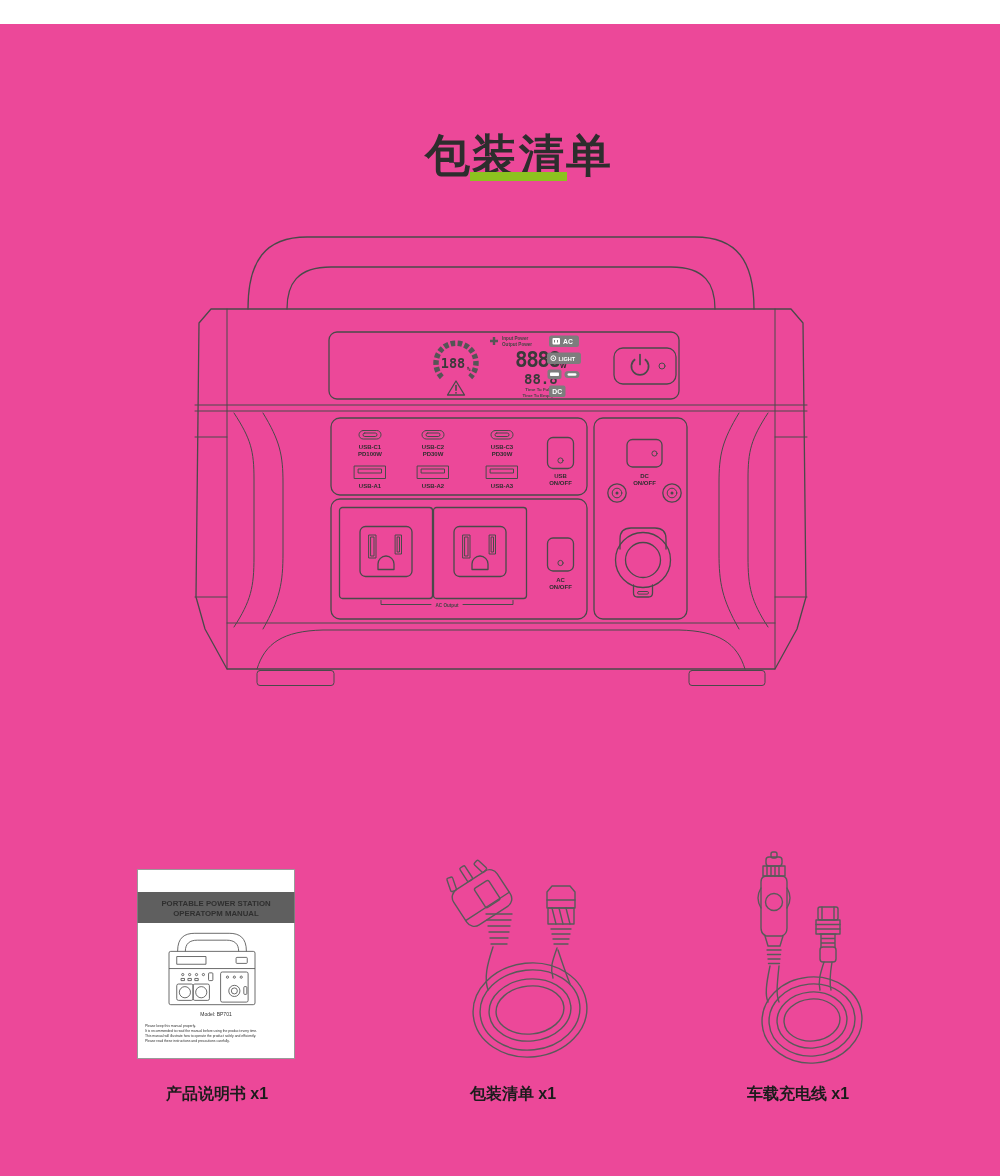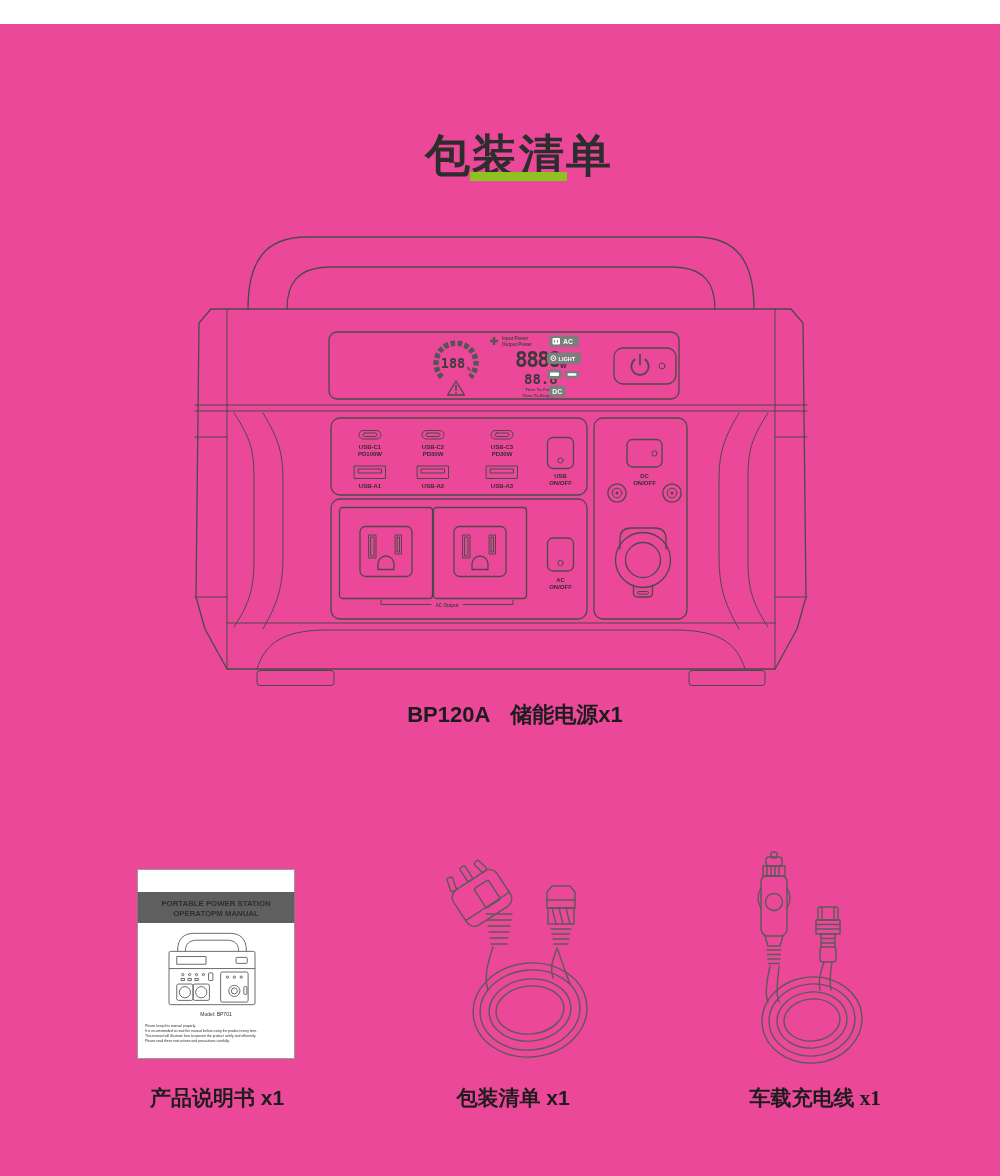--- a/index.html
+++ b/index.html
@@ -2,21 +2,21 @@
 <html><head>
 <meta charset="utf-8">
 <style>
   html,body{margin:0;padding:0;background:#fff;}
   .page{position:relative;width:1000px;height:1176px;background:#ec4899;overflow:hidden;
         font-family:"Liberation Sans",sans-serif;color:#2f2f2f;margin-top:24px;}
   .title{position:absolute;top:72px;left:519px;transform:translateX(-50%);
          font-size:45px;font-weight:800;letter-spacing:2px;color:#2d2d2d;white-space:nowrap;}
   .accent-bar{position:absolute;left:470px;top:148px;width:97px;height:9px;background:#8dc21f;}
   .abs{position:absolute;}
-  .caption{position:absolute;transform:translateX(-50%);font-size:21px;font-weight:600;
+  .caption{position:absolute;transform:translateX(-50%);font-size:16px;font-weight:600;
            color:#1c1c1c;white-space:nowrap;text-align:right;}
   .device-caption{position:absolute;top:676px;left:515px;transform:translateX(-50%);
                   font-size:22px;font-weight:600;color:#1c1c1c;white-space:nowrap;}
   .device-caption .gap{display:inline-block;width:20px;}
   svg{display:block;}
   svg text{font-family:"Liberation Sans",sans-serif;fill:#2f2f2f;}
   .lbl{font-weight:bold;fill:#2e2e2e;}
   .lcd{font-family:"DejaVu Sans Mono",monospace;font-weight:bold;fill:#3a3a3a;}
   .tiny{fill:#444;font-weight:bold;}
   .wht{fill:#ffffff;font-weight:bold;}
@@ -222,23 +222,20 @@
       <g>
         <path class="ln" d="M 429 322 V 312 Q 429 301 440 301 L 464 301 Q 475 301 475 312 V 322"></path>
         <circle class="ln" cx="452" cy="333" r="27.5"></circle>
         <circle class="ln" cx="452" cy="333" r="17.5"></circle>
         <path class="ln" d="M 442.5 358 V 366 Q 442.5 370 446.5 370 H 457.5 Q 461.5 370 461.5 366 V 358"></path>
         <rect class="ln-thin" x="446.5" y="364.5" width="11" height="2.6" rx="1.3"></rect>
       </g>
     </g>
   </svg>
 
-  <div class="device-caption">
-    <span>BP120A</span><span class="gap"></span><span>储能电源x1</span>
-  </div>
 
   <svg class="abs" style="left:137px;top:845px;" width="158" height="190" viewBox="0 0 158 190">
     <rect x="0.5" y="0.5" width="157" height="189" fill="#fff" stroke="#9a9a9a" stroke-width="1"></rect>
     <rect x="0.5" y="23" width="157" height="31" fill="#5f5f5f"></rect>
     <text x="79" y="36.5" font-size="7.8" font-weight="bold" fill="#ffffff" text-anchor="middle">PORTABLE POWER STATION</text>
     <text x="79" y="46.5" font-size="7.8" font-weight="bold" fill="#ffffff" text-anchor="middle">OPERATOPM MANUAL</text>
 
     <g class="mini" transform="translate(32,60) scale(0.86)">
       <path d="M 10 26 C 10 10 18 5 30 5 L 70 5 C 82 5 90 10 90 26"></path>
       <path d="M 19 26 C 19 17 24 13 33 13 L 67 13 C 76 13 81 17 81 26"></path>
@@ -345,15 +342,15 @@
       <path class="cable" d="M 84 74.5 H 108 M 84 79 H 108"></path>
       <path class="cable" d="M 88 84 H 104 M 89 84 V 97 M 103 84 V 97 M 89 88.5 H 103 M 89 93 H 103"></path>
       <rect class="cable" x="88" y="97" width="16" height="15" rx="3"></rect>
       <path class="cable" d="M 92 112 C 88 124 86 132 88 140"></path>
       <path class="cable" d="M 100 112 C 98 124 97 132 99 140"></path>
     </g>
   </svg>
 
   <div class="caption" style="left:217px;top:1060px;">产品说明书 x1</div>
   <div class="caption" style="left:513px;top:1060px;">包装清单 x1</div>
-  <div class="caption" style="left:815px;top:1060px;font-family:Liberation Serif, serif;">车载充电线 x1</div>
+  <div class="caption" style="left:798px;top:1060px;">车载充电线 x1</div>
 
 </div>
 
 </body></html>

